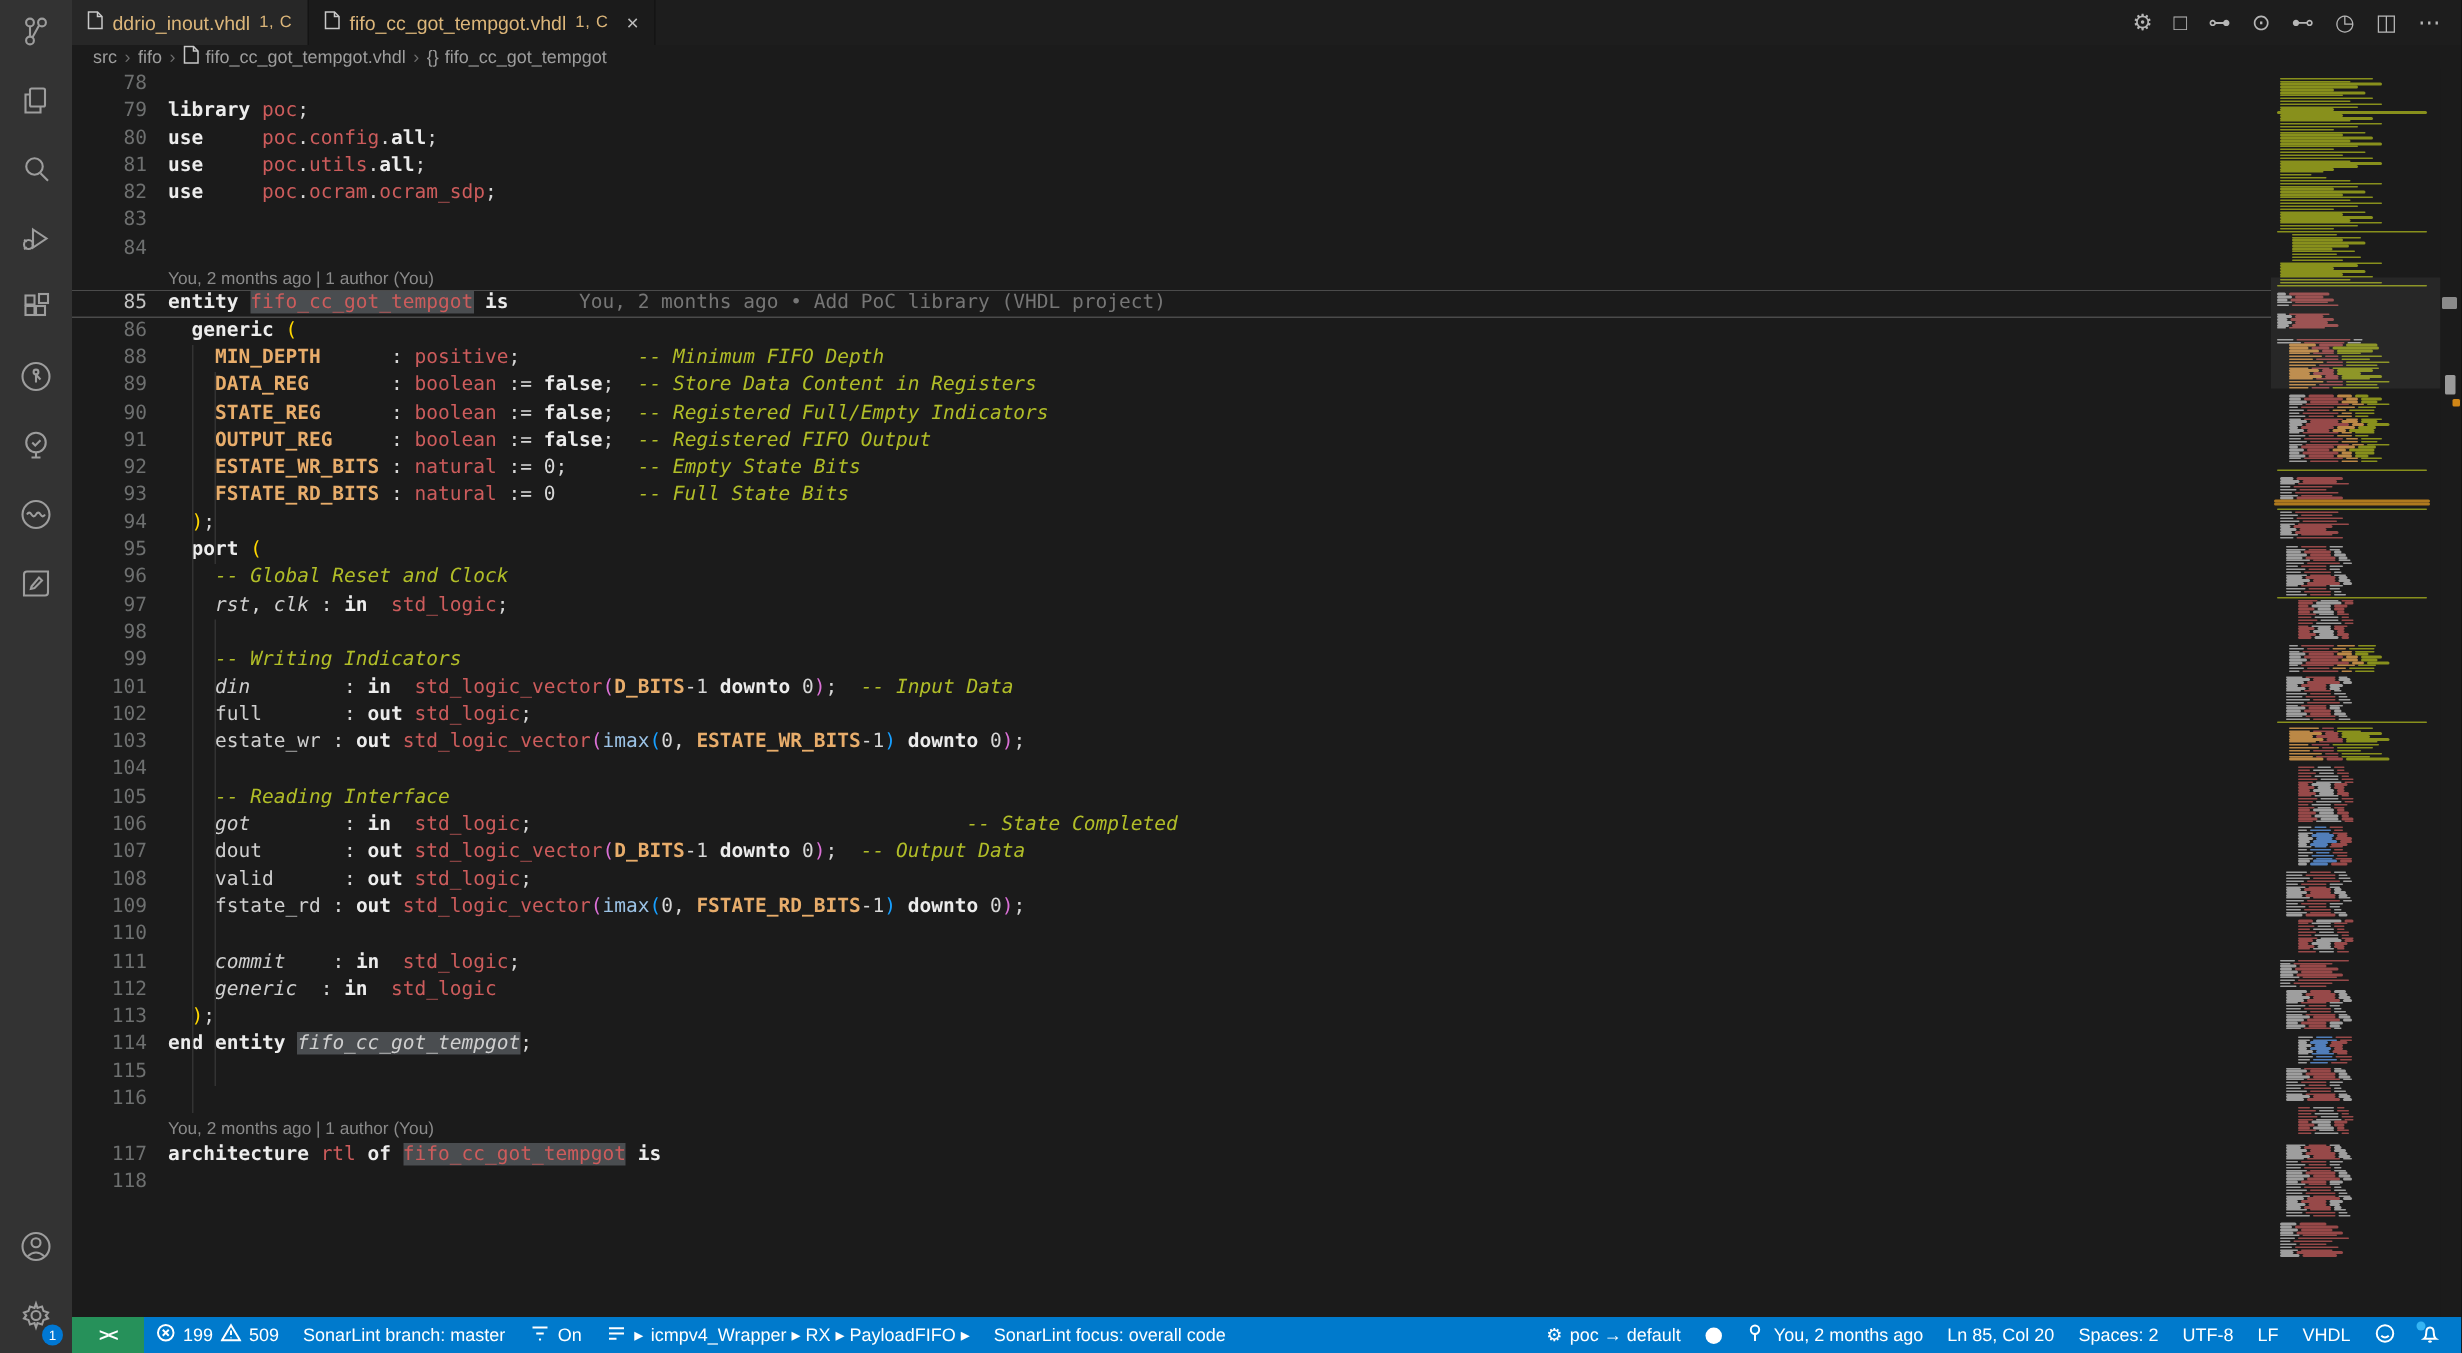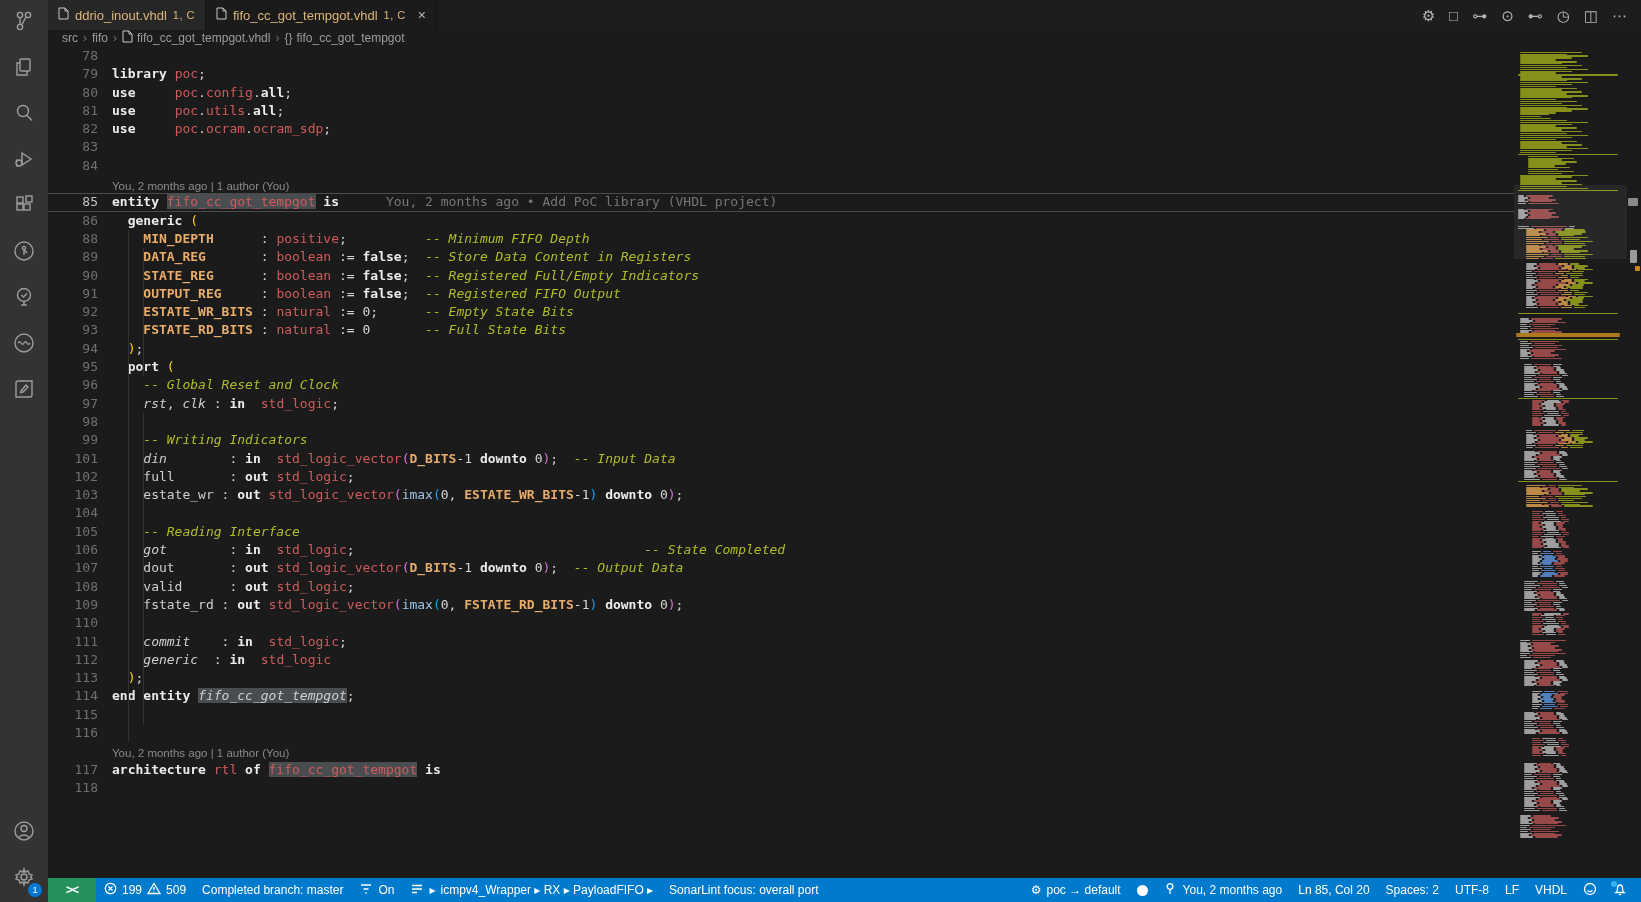--- a/index.html
+++ b/index.html
@@ -2029,37 +2029,37 @@
                 <path d="M4.5 4.5 L8.5 8.5 M8.5 4.5 L4.5 8.5"></path>
               </svg></span>
             <span>199</span>
             <span><svg width="14" height="13" viewBox="0 0 14 13">
                 <path d="M7 1.5 L13 11.5 H1 Z"></path>
                 <path d="M7 5 L7 8 M7 9.6 L7 10.2"></path>
               </svg></span>
             <span>509</span>
           </div>
           <div class="sb-item">
-            <span>Completed branch: master</span>
+            <span>SonarLint branch: master</span>
           </div>
           <div class="sb-item">
             <span><svg width="14" height="13" viewBox="0 0 14 13">
                 <path d="M2 3 H12 M4.5 7 H9.5 M6.3 11 H7.7"></path>
               </svg></span>
             <span>On</span>
           </div>
           <div class="sb-item">
             <span><svg width="14" height="13" viewBox="0 0 14 13">
                 <path d="M2 3.5 H12 M2 7 H12 M2 10.5 H7"></path>
               </svg></span>
             <span>▸</span>
             <span>icmpv4_Wrapper ▸ RX ▸ PayloadFIFO ▸</span>
           </div>
           <div class="sb-item">
-            <span>SonarLint focus: overall port</span>
+            <span>SonarLint focus: overall code</span>
           </div>
         </div>
       <div id="sb-right">
           <div class="sb-item">
             <span>⚙</span>
             <span>poc → default</span>
           </div>
           <div class="sb-item">
             <span class="sb-dot"></span>
           </div>

